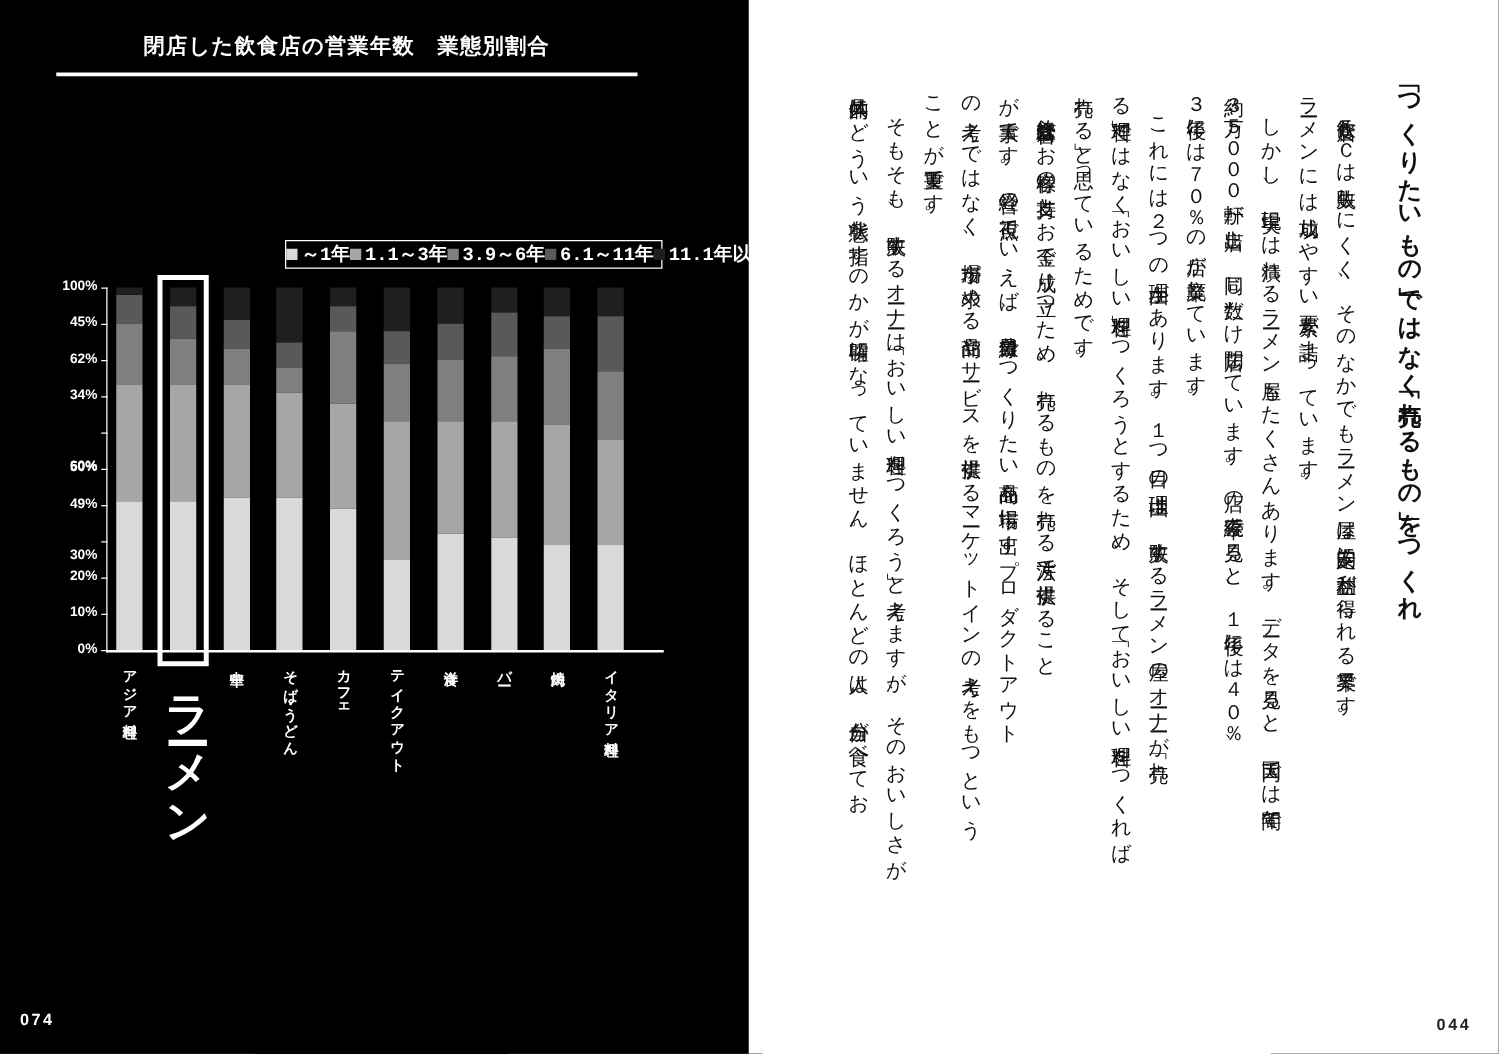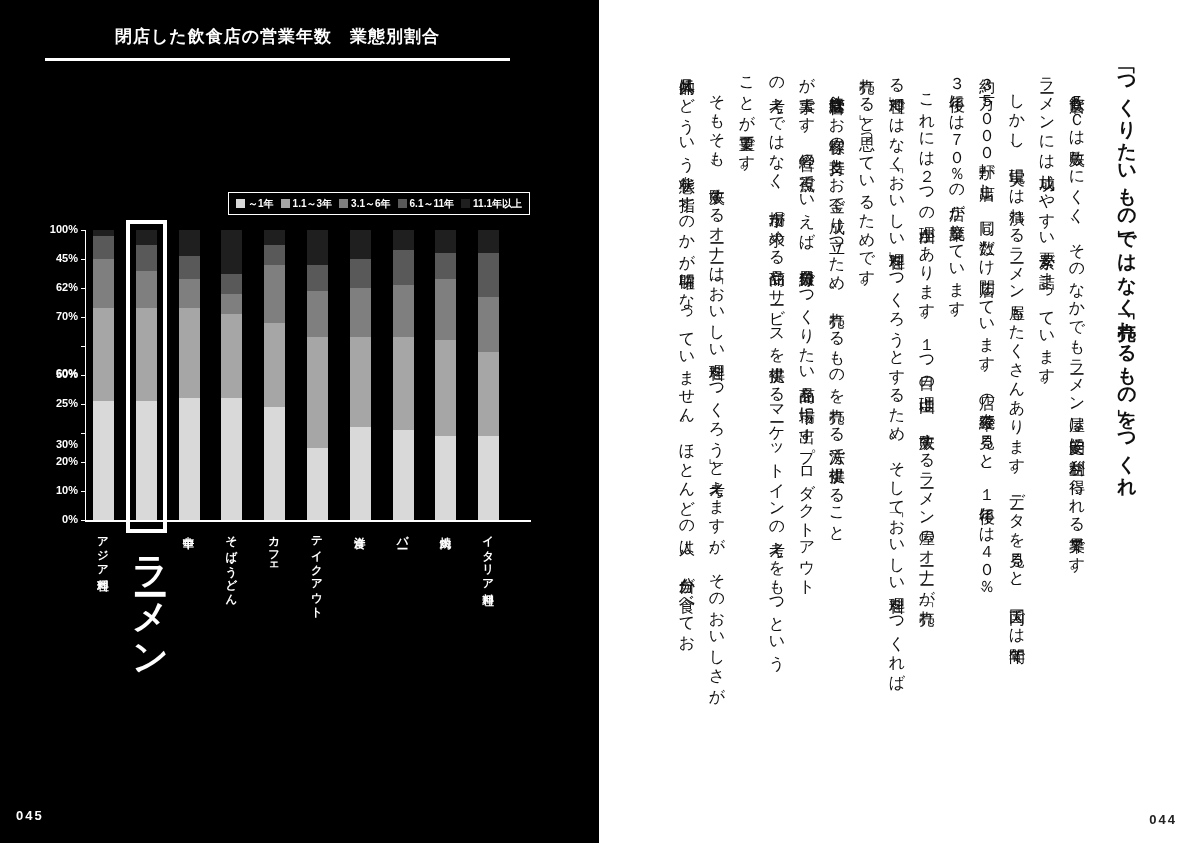--- a/index.html
+++ b/index.html
@@ -10,21 +10,21 @@
   .page-right{left:599px;width:600px;background:#fff;color:#111;}
 
   
   .chart-title{position:absolute;left:45px;top:25px;width:465px;margin:0;
                text-align:center;font-size:17px;font-weight:bold;letter-spacing:1px;color:#fff;}
   .title-rule{position:absolute;left:45px;top:58px;width:465px;height:3px;background:#fff;}
   .legend{position:absolute;left:228px;top:192px;width:300px;height:21px;
           border:1px solid #fff;display:flex;align-items:center;justify-content:space-evenly;}
   .lg-item{display:flex;align-items:center;gap:3px;}
   .sw{display:inline-block;width:9px;height:9px;}
-  .lg-lab{font-size:10px;font-weight:bold;color:#fff;white-space:nowrap;}
+  .lg-lab{font-size:15px;font-weight:bold;color:#fff;white-space:nowrap;font-family:Liberation Mono, monospace;}
 
   .plot{position:absolute;left:85px;top:230px;width:445px;height:290px;
         border-left:1px solid #fff;border-bottom:2px solid #fff;}
   .tick{position:absolute;left:-5px;width:5px;height:1px;background:#fff;}
   .ylab{position:absolute;left:-50px;width:42px;text-align:right;
         font-size:11px;font-weight:bold;color:#fff;}
   .bar{position:absolute;bottom:0;width:21px;display:flex;flex-direction:column-reverse;}
   .seg{width:100%;}
   .hframe{position:absolute;top:-10px;width:33px;height:305px;border:4px solid #fff;}
   .xlab{position:absolute;top:298px;writing-mode:vertical-rl;text-orientation:upright;
@@ -57,48 +57,48 @@
         <div class="lg-item">
           <span class="sw" style="background: rgb(217, 217, 217);"></span>
           <span class="lg-lab">～1年</span>
         </div>
         <div class="lg-item">
           <span class="sw" style="background: rgb(166, 166, 166);"></span>
           <span class="lg-lab">1.1～3年</span>
         </div>
         <div class="lg-item">
           <span class="sw" style="background: rgb(127, 127, 127);"></span>
-          <span class="lg-lab">3.1～6年</span>
+          <span class="lg-lab">3.9～6年</span>
         </div>
         <div class="lg-item">
           <span class="sw" style="background: rgb(89, 89, 89);"></span>
           <span class="lg-lab">6.1～11年</span>
         </div>
         <div class="lg-item">
           <span class="sw" style="background: rgb(31, 31, 31);"></span>
           <span class="lg-lab">11.1年以上</span>
         </div>
       </div>
     <div class="plot">
         <div class="tick" style="top: 289.5px;"></div>
         <div class="ylab" style="top: 283px;">0%</div>
         <div class="tick" style="top: 260.5px;"></div>
         <div class="ylab" style="top: 254px;">10%</div>
         <div class="tick" style="top: 231.5px;"></div>
         <div class="ylab" style="top: 225px;">20%</div>
         <div class="tick" style="top: 202.5px;"></div>
         <div class="ylab" style="top: 196px; margin-top: 12px;">30%</div>
         <div class="tick" style="top: 173.5px;"></div>
-        <div class="ylab" style="top: 167px;">25%</div>
+        <div class="ylab" style="top: 167px;">49%</div>
         <div class="tick" style="top: 144.5px;"></div>
         <div class="ylab" style="top: 138px;">50%</div>
         <div class="tick" style="top: 115.5px;"></div>
         <div class="ylab" style="top: 109px; margin-top: 28px;">60%</div>
         <div class="tick" style="top: 86.5px;"></div>
-        <div class="ylab" style="top: 80px;">70%</div>
+        <div class="ylab" style="top: 80px;">34%</div>
         <div class="tick" style="top: 57.5px;"></div>
         <div class="ylab" style="top: 51px;">62%</div>
         <div class="tick" style="top: 28.5px;"></div>
         <div class="ylab" style="top: 22px;">45%</div>
         <div class="tick" style="top: -0.5px;"></div>
         <div class="ylab" style="top: -7px;">100%</div>
         <div class="bar" style="left: 7px; width: 21px;">
           <div class="seg" style="height: 118.9px; background: rgb(217, 217, 217);"></div>
           <div class="seg" style="height: 92.8px; background: rgb(166, 166, 166);"></div>
           <div class="seg" style="height: 49.3px; background: rgb(127, 127, 127);"></div>
@@ -173,21 +173,21 @@
         <div class="xlab" style="left: 351.4px;">焼肉</div>
         <div class="bar" style="left: 392.2px; width: 21px;">
           <div class="seg" style="height: 84.1px; background: rgb(217, 217, 217);"></div>
           <div class="seg" style="height: 84.1px; background: rgb(166, 166, 166);"></div>
           <div class="seg" style="height: 55.1px; background: rgb(127, 127, 127);"></div>
           <div class="seg" style="height: 43.5px; background: rgb(89, 89, 89);"></div>
           <div class="seg" style="height: 23.2px; background: rgb(31, 31, 31);"></div>
         </div>
         <div class="xlab" style="left: 394.2px;">イタリア料理</div>
       </div>
-    <div class="pagenum pagenum-left">045</div>
+    <div class="pagenum pagenum-left">074</div>
   </section>
 
   <section class="page page-right">
     <div class="v-heading">「つくりたいもの」ではなく「売れるもの」をつくれ</div>
     <div class="v-body">
         <div class="vcol" style="right: 114px; top: 83px;">飲食店ＦＣは失敗しにくく、そのなかでもラーメン屋は安定的に利益が得られる業界です。</div>
         <div class="vcol" style="right: 144px; top: 66px;">ラーメンには成功しやすい要素が詰まっています。</div>
         <div class="vcol" style="right: 174px; top: 83px;">しかし、現実には潰れるラーメン屋もたくさんあります。データを見ると、国内では年間で</div>
         <div class="vcol" style="right: 204px; top: 66px;">約３万５０００軒が出店し、同じ数だけ閉店しています。店の存続率で見ると、１年後には４０％、</div>
         <div class="vcol" style="right: 234px; top: 66px;">３年後には７０％の店が廃業しています。</div>

